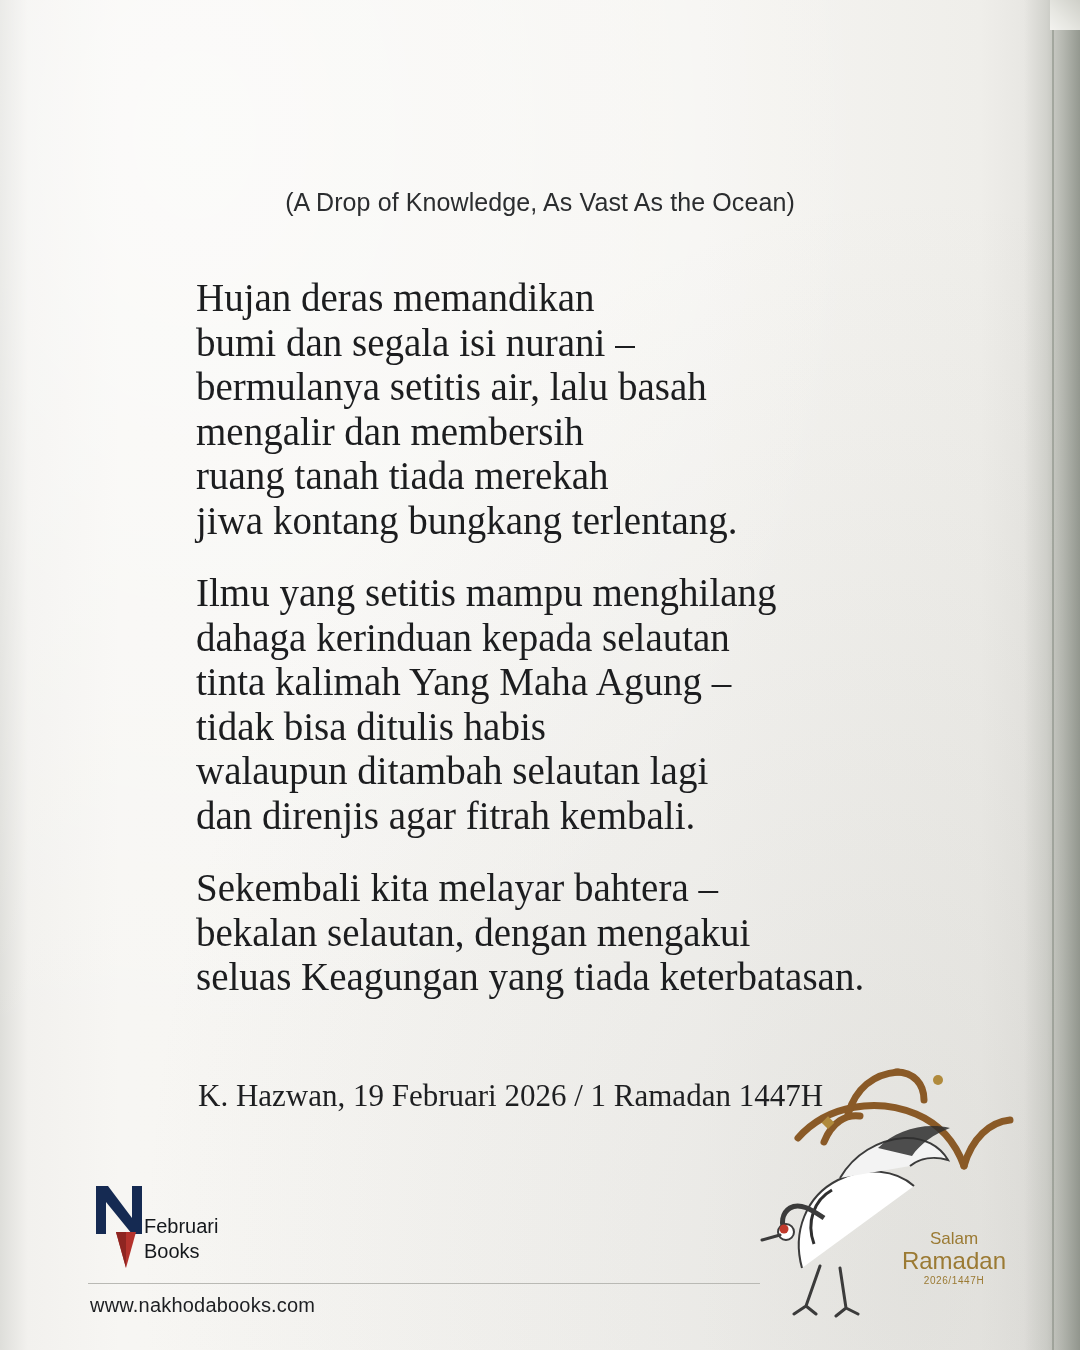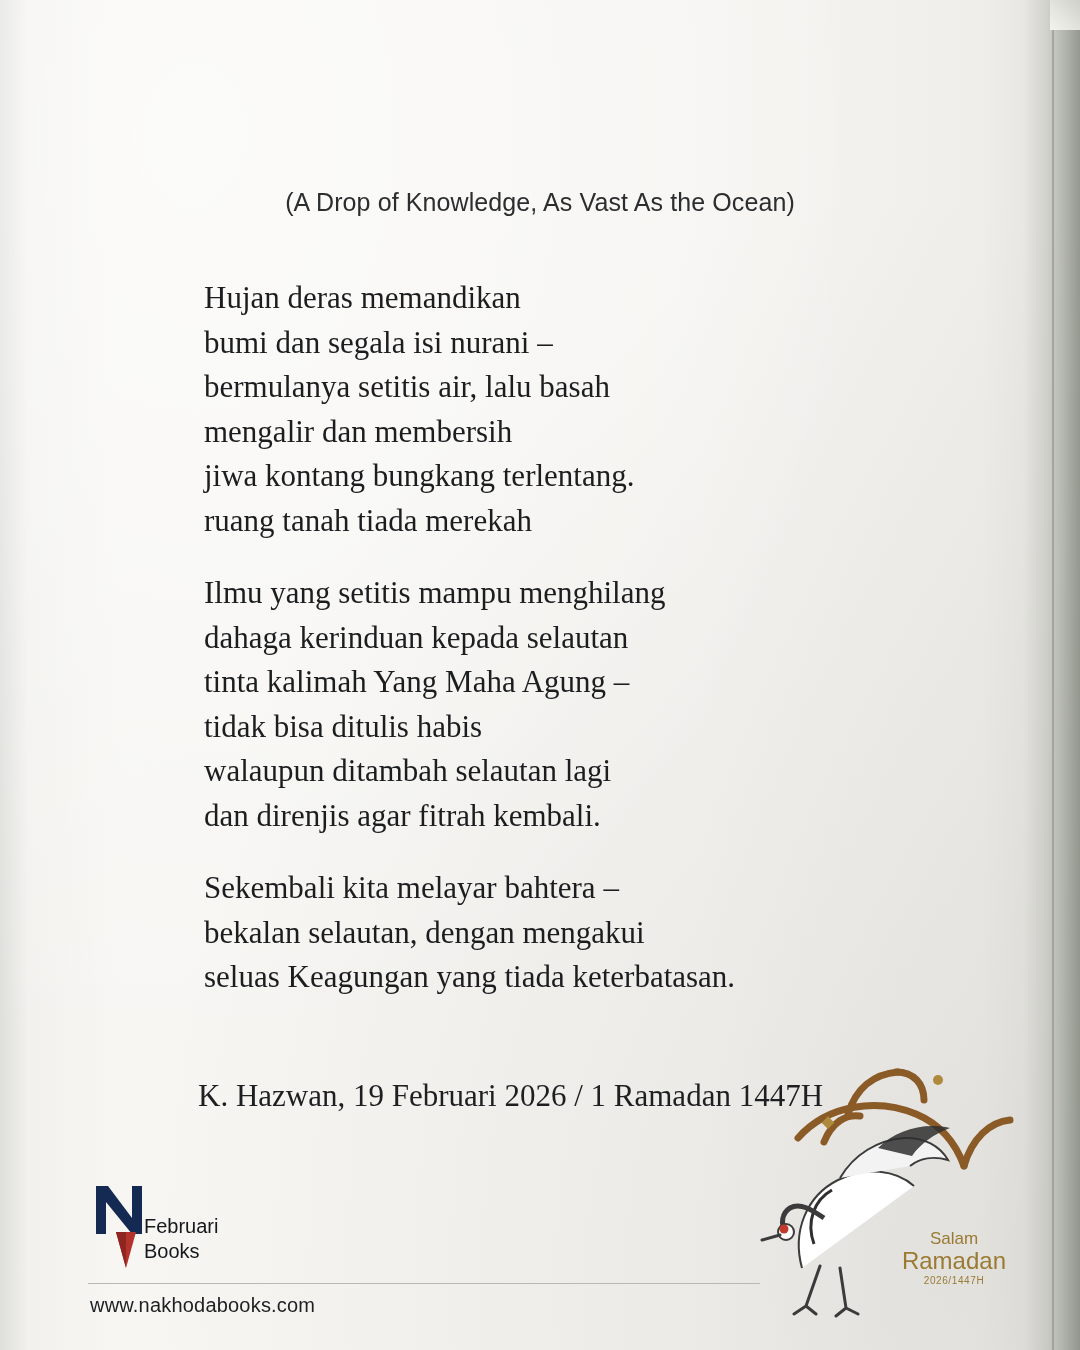--- a/index.html
+++ b/index.html
@@ -82,24 +82,23 @@
     letter-spacing: 0.1px;
   }
 
   
   .poem {
     position: absolute;
     top: 276px;
     left: 196px;
     width: 740px;
     font-family: "Liberation Serif", serif;
-    font-size: 31px;
+    font-size: 39px;
     line-height: 44.5px;
     color: #1c1d1f;
-    margin-left: 8px;
   }
   .stanza { margin: 0 0 28px 0; }
   .stanza .line { white-space: pre; }
 
   .credit {
     position: absolute;
     top: 1078px;
     left: 198px;
     font-family: "Liberation Serif", serif;
     font-size: 31px;
@@ -183,22 +182,22 @@
 
   <div class="subtitle">(A Drop of Knowledge, As Vast As the Ocean)</div>
 
   <div class="poem">
 
     <div class="stanza">
       <div class="line">Hujan deras memandikan</div>
       <div class="line">bumi dan segala isi nurani –</div>
       <div class="line">bermulanya setitis air, lalu basah</div>
       <div class="line">mengalir dan membersih</div>
+      <div class="line">ruang tanah tiada merekah</div>
       <div class="line">jiwa kontang bungkang terlentang.</div>
-      <div class="line">ruang tanah tiada merekah</div>
     </div>
 
     <div class="stanza">
       <div class="line">Ilmu yang setitis mampu menghilang</div>
       <div class="line">dahaga kerinduan kepada selautan</div>
       <div class="line">tinta kalimah Yang Maha Agung –</div>
       <div class="line">tidak bisa ditulis habis</div>
       <div class="line">walaupun ditambah selautan lagi</div>
       <div class="line">dan direnjis agar fitrah kembali.</div>
     </div>

